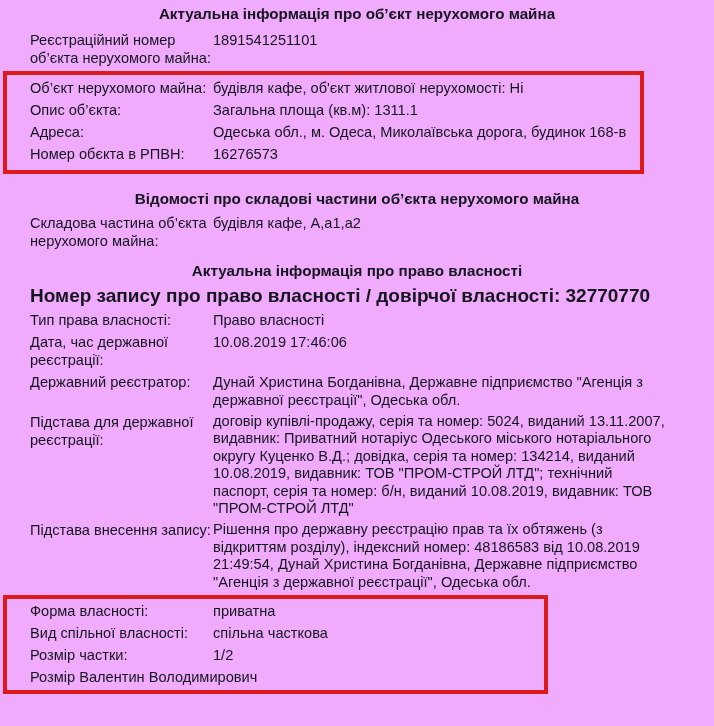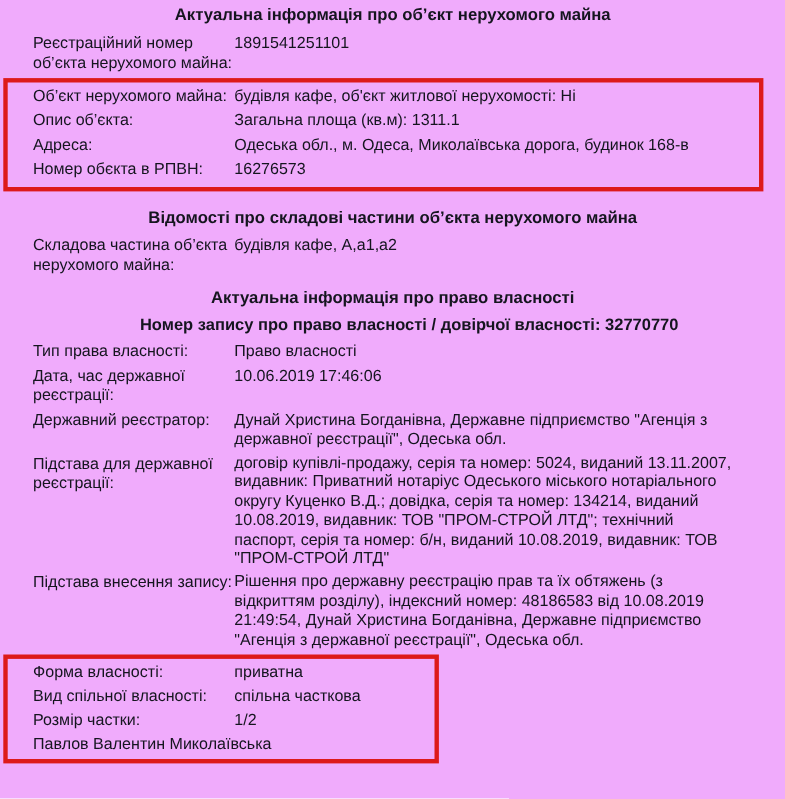--- a/index.html
+++ b/index.html
@@ -20,37 +20,36 @@
     font-weight: bold;
     font-size: 15.2px;
     text-align: center;
     margin-left: -30px;   
   }
   .h1 { margin-bottom: 8px; }
   .h2 { margin-top: 13px; margin-bottom: 6px; }
   .h3 { margin-top: 12px; margin-bottom: 7px; }
   .record-line {
     font-weight: bold;
-    font-size: 15px;
+    font-size: 19px;
     margin-bottom: 6px;
-    text-align: center;
   }
   .row { display: flex; margin-bottom: 4px; }
   .row:last-child { margin-bottom: 0; }
   .lbl { width: 183px; flex: none; }
   .val { width: 455px; flex: none; }
   .val.long { line-height: 17.4px; }
   .hl-box {
     box-sizing: border-box;
     border: 4px solid #dd1a1a;
     margin-left: -27px;
     padding: 4px 0 7px 23px;
   }
-  .hl-box-1 { width: 691px; margin-bottom: 16px; }
-  .hl-box-2 { width: 396px; margin-top: 2px; padding-top: 3px; padding-bottom: 4px; }
+  .hl-box-1 { width: 641px; margin-bottom: 16px; }
+  .hl-box-2 { width: 545px; margin-top: 2px; padding-top: 3px; padding-bottom: 4px; }
 </style>
 </head>
 <body>
 
 <div class="page">
 
   <div class="heading h1">Актуальна інформація про об’єкт нерухомого майна</div>
 
   <div class="row">
     <div class="lbl">Реєстраційний номер об’єкта нерухомого майна:</div>
@@ -86,21 +85,21 @@
   <div class="heading h3">Актуальна інформація про право власності</div>
 
   <div class="record-line">Номер запису про право власності / довірчої власності: 32770770</div>
 
   <div class="row">
     <div class="lbl">Тип права власності:</div>
     <div class="val">Право власності</div>
   </div>
   <div class="row">
     <div class="lbl">Дата, час державної реєстрації:</div>
-    <div class="val">10.06.2019 17:46:06</div>
+    <div class="val">10.08.2019 17:46:06</div>
   </div>
   <div class="row">
     <div class="lbl">Державний реєстратор:</div>
     <div class="val">Дунай Христина Богданівна, Державне підприємство "Агенція з державної реєстрації", Одеська обл.</div>
   </div>
   <div class="row">
     <div class="lbl">Підстава для державної реєстрації:</div>
     <div class="val long">договір купівлі-продажу, серія та номер: 5024, виданий 13.11.2007, видавник: Приватний нотаріус Одеського міського нотаріального округу Куценко В.Д.; довідка, серія та номер: 134214, виданий 10.08.2019, видавник: ТОВ "ПРОМ-СТРОЙ ЛТД"; технічний паспорт, серія та номер: б/н, виданий 10.08.2019, видавник: ТОВ "ПРОМ-СТРОЙ ЛТД"</div>
   </div>
   <div class="row">
@@ -115,17 +114,17 @@
     </div>
     <div class="row">
       <div class="lbl">Вид спільної власності:</div>
       <div class="val">спільна часткова</div>
     </div>
     <div class="row">
       <div class="lbl">Розмір частки:</div>
       <div class="val">1/2</div>
     </div>
     <div class="row">
-      <div class="val">Павлов Валентин Миколаївська</div>
+      <div class="val">Розмір Валентин Володимирович</div>
     </div>
   </div>
 
 </div>
 
 </body></html>

